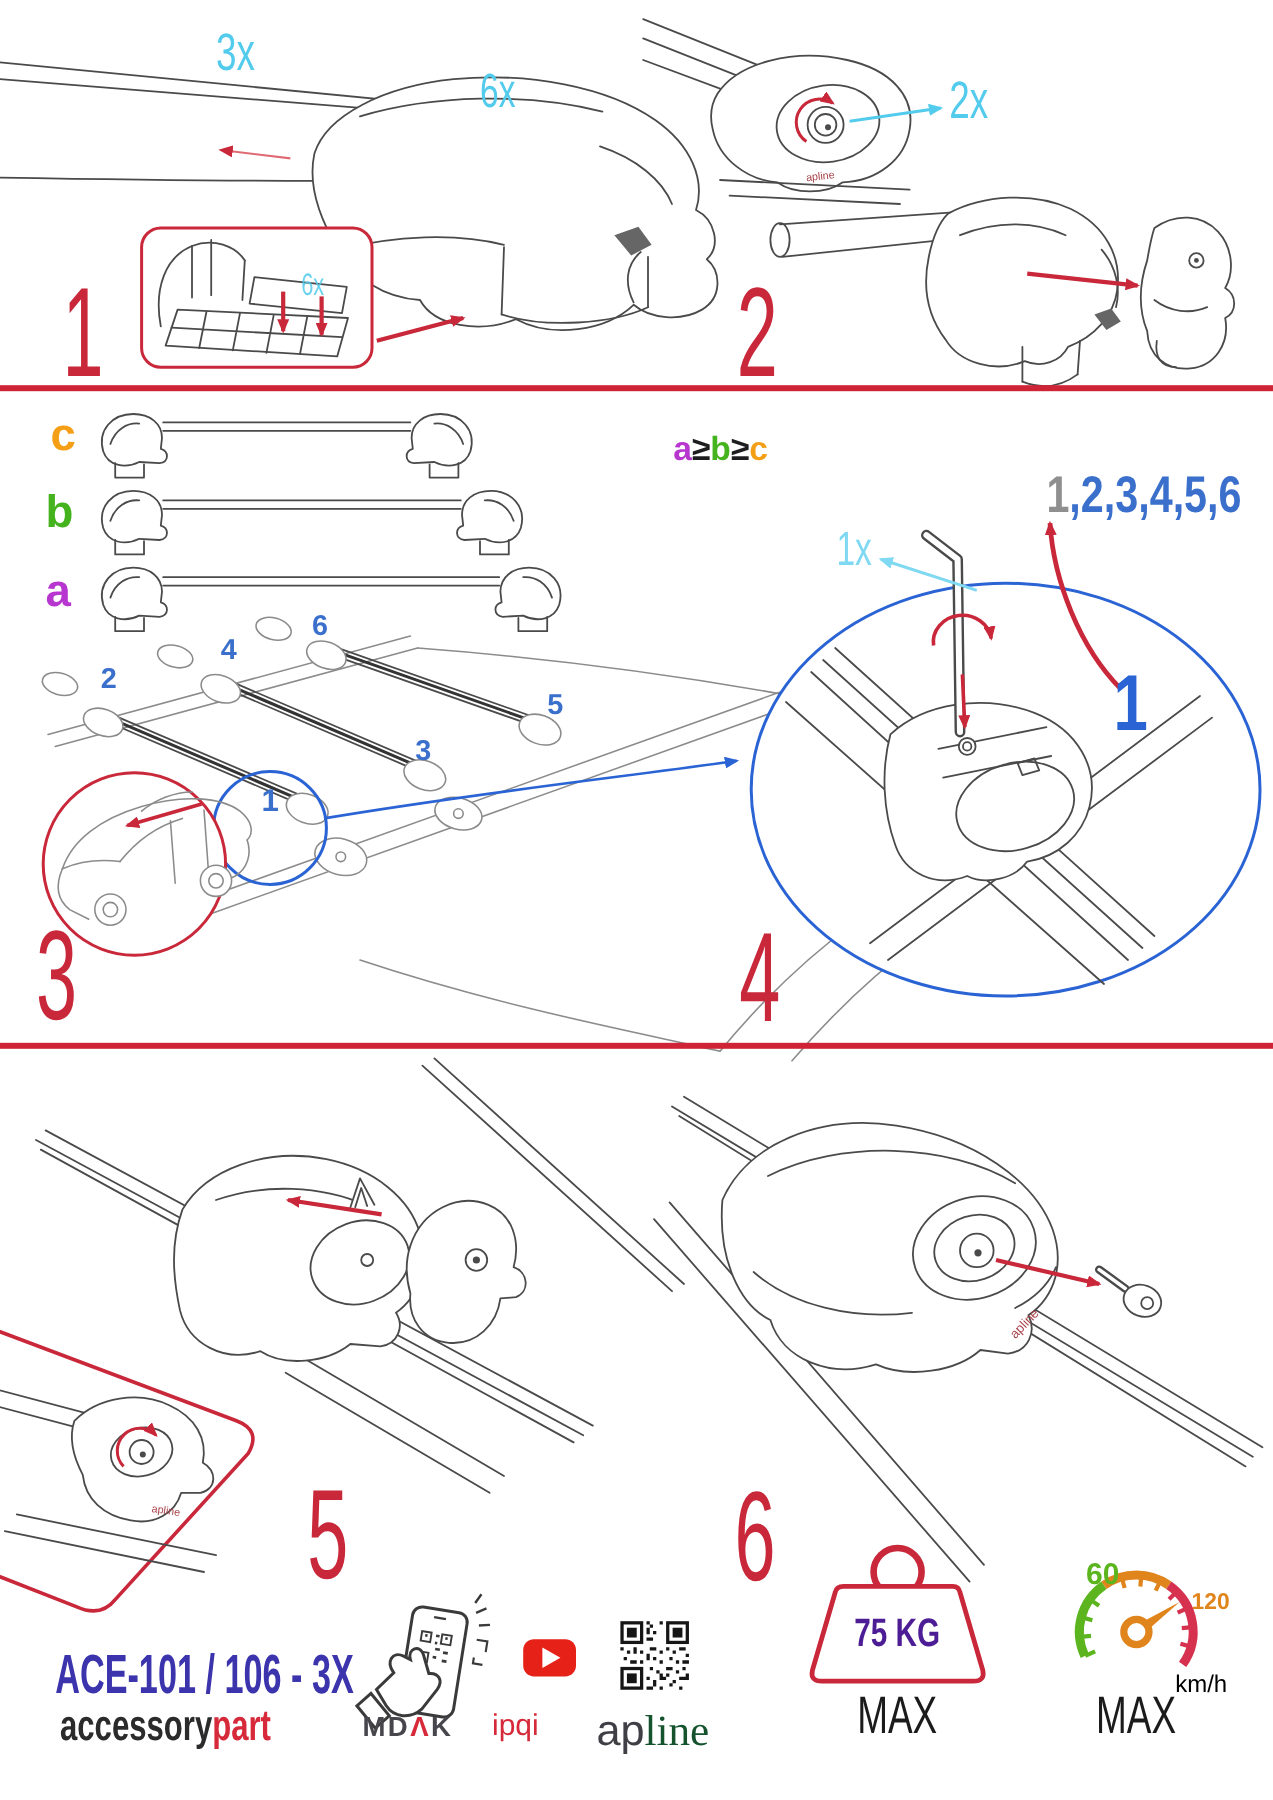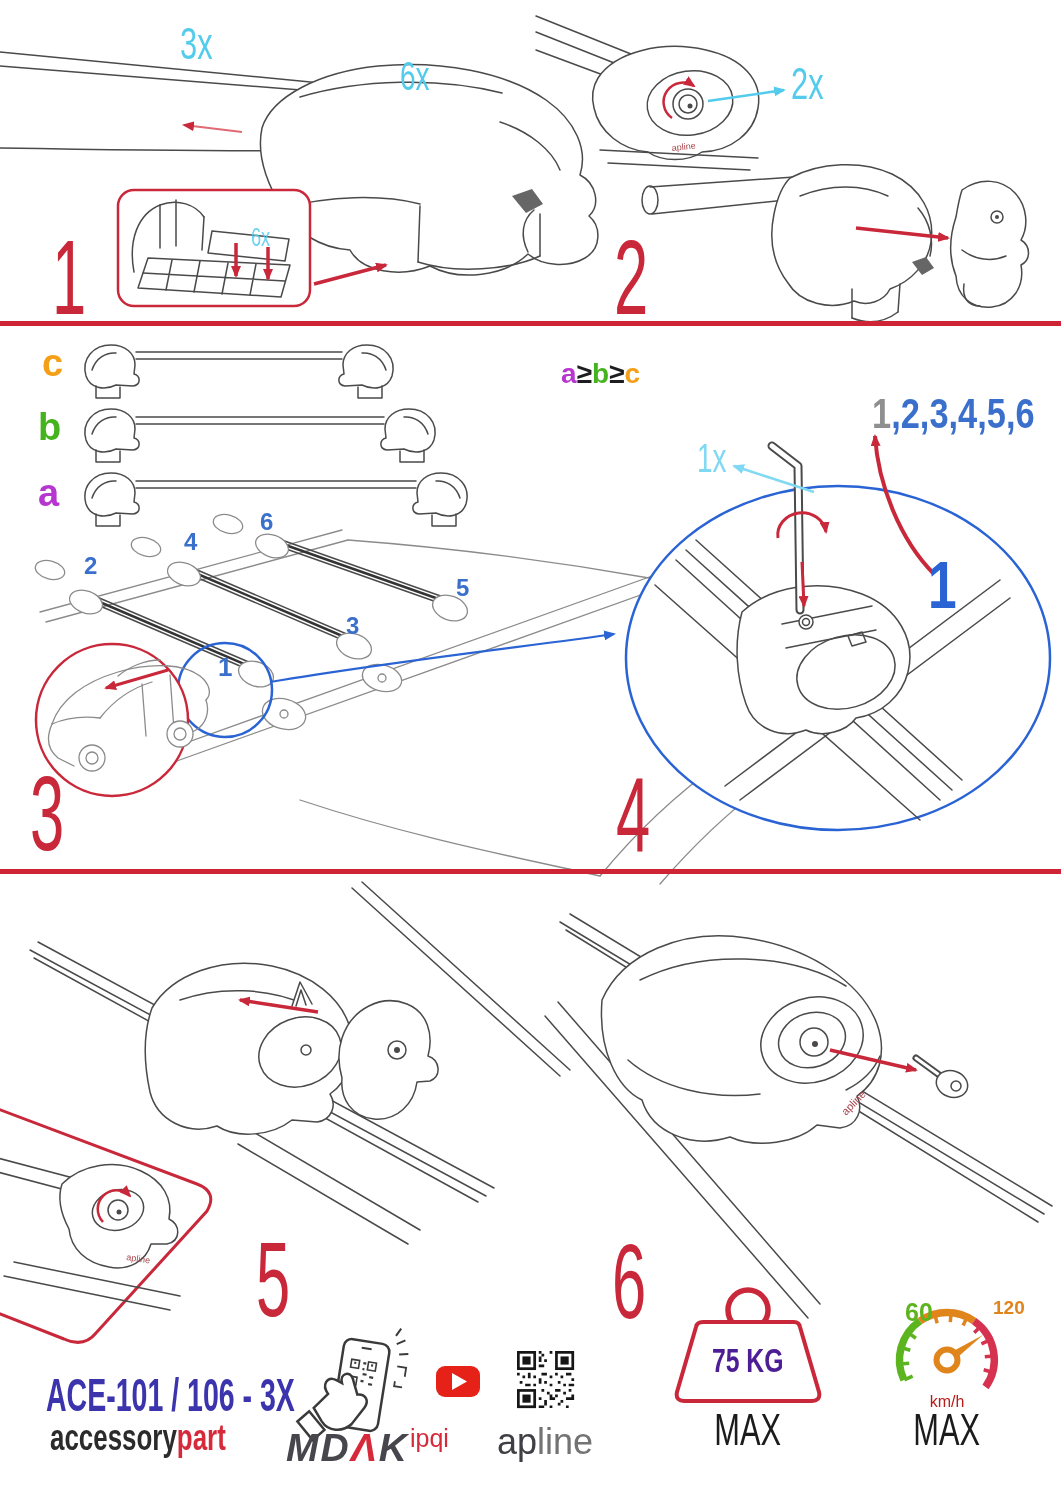--- a/index.html
+++ b/index.html
@@ -313,29 +313,29 @@
 
 <div class="t" style="left:872px;top:392px;font-size:43px;font-weight:bold;transform:scaleX(.8);transform-origin:left top;">
   <span style="color:#8f8f8f;">1</span><span style="color:#3a70cc;">,2,3,4,5,6</span>
 </div>
 <span class="t" style="left:928px;top:552px;font-size:66px;font-weight:bold;color:#2a63d4;transform:scaleX(.78);transform-origin:left top;">1</span>
 
 <span class="t cond" style="left:46px;top:1372px;font-size:46px;font-weight:bold;color:#3b34ad;transform:scaleX(.62);">ACE-101 / 106 - 3X</span>
 <div class="t cond" style="left:50px;top:1420px;font-size:36px;font-weight:bold;transform:scaleX(.72);">
   <span style="color:#2b2b2b;">accessory</span><span style="color:#d6293a;">part</span>
 </div>
-<div class="t" style="left:286px;top:1428px;font-size:39px;font-weight:bold;letter-spacing:2px;font-style:italic;">
+<div class="t" style="left:302px;top:1428px;font-size:23px;font-weight:bold;letter-spacing:2px;">
   <span style="color:#46464c;">MD</span><span style="color:#d6293a;">Λ</span><span style="color:#46464c;">K</span>
 </div>
 <span class="t" style="left:410px;top:1426px;font-size:25px;color:#d6293a;">ipqi</span>
 <div class="t" style="left:497px;top:1424px;font-size:36px;">
-  <span style="color:#3f3f45;">ap</span><span style="color:#737373;">line</span>
+  <span style="color:#3f3f45;">ap</span><span style="color:#14532d;font-family:Liberation Serif, serif;">line</span>
 </div>
 
 <div class="t ctr" style="left:688px;top:1344px;width:120px;font-size:33px;font-weight:bold;color:#4c1d95;"><span class="condc" style="transform:scaleX(.75);">75 KG</span></div>
 <div class="t ctr" style="left:688px;top:1408px;width:120px;font-size:44px;color:#1b1b1b;"><span class="condc" style="transform:scaleX(.7);">MAX</span></div>
 
 <span class="t" style="left:905px;top:1300px;font-size:25px;font-weight:bold;color:#5cb51f;">60</span>
-<span class="t" style="left:993px;top:1298px;font-size:19px;font-weight:bold;color:#e0841c;">120</span>
-<div class="t ctr" style="left:907px;top:1394px;width:80px;font-size:16px;color:#b91c1c;"><span>km/h</span></div>
+<span class="t" style="left:993px;top:1326px;font-size:19px;font-weight:bold;color:#e0841c;">120</span>
+<div class="t ctr" style="left:961px;top:1394px;width:80px;font-size:20px;color:#000000;"><span>km/h</span></div>
 <div class="t ctr" style="left:887px;top:1408px;width:120px;font-size:44px;color:#1b1b1b;"><span class="condc" style="transform:scaleX(.7);">MAX</span></div>
 
 </div>
 
 </body></html>

